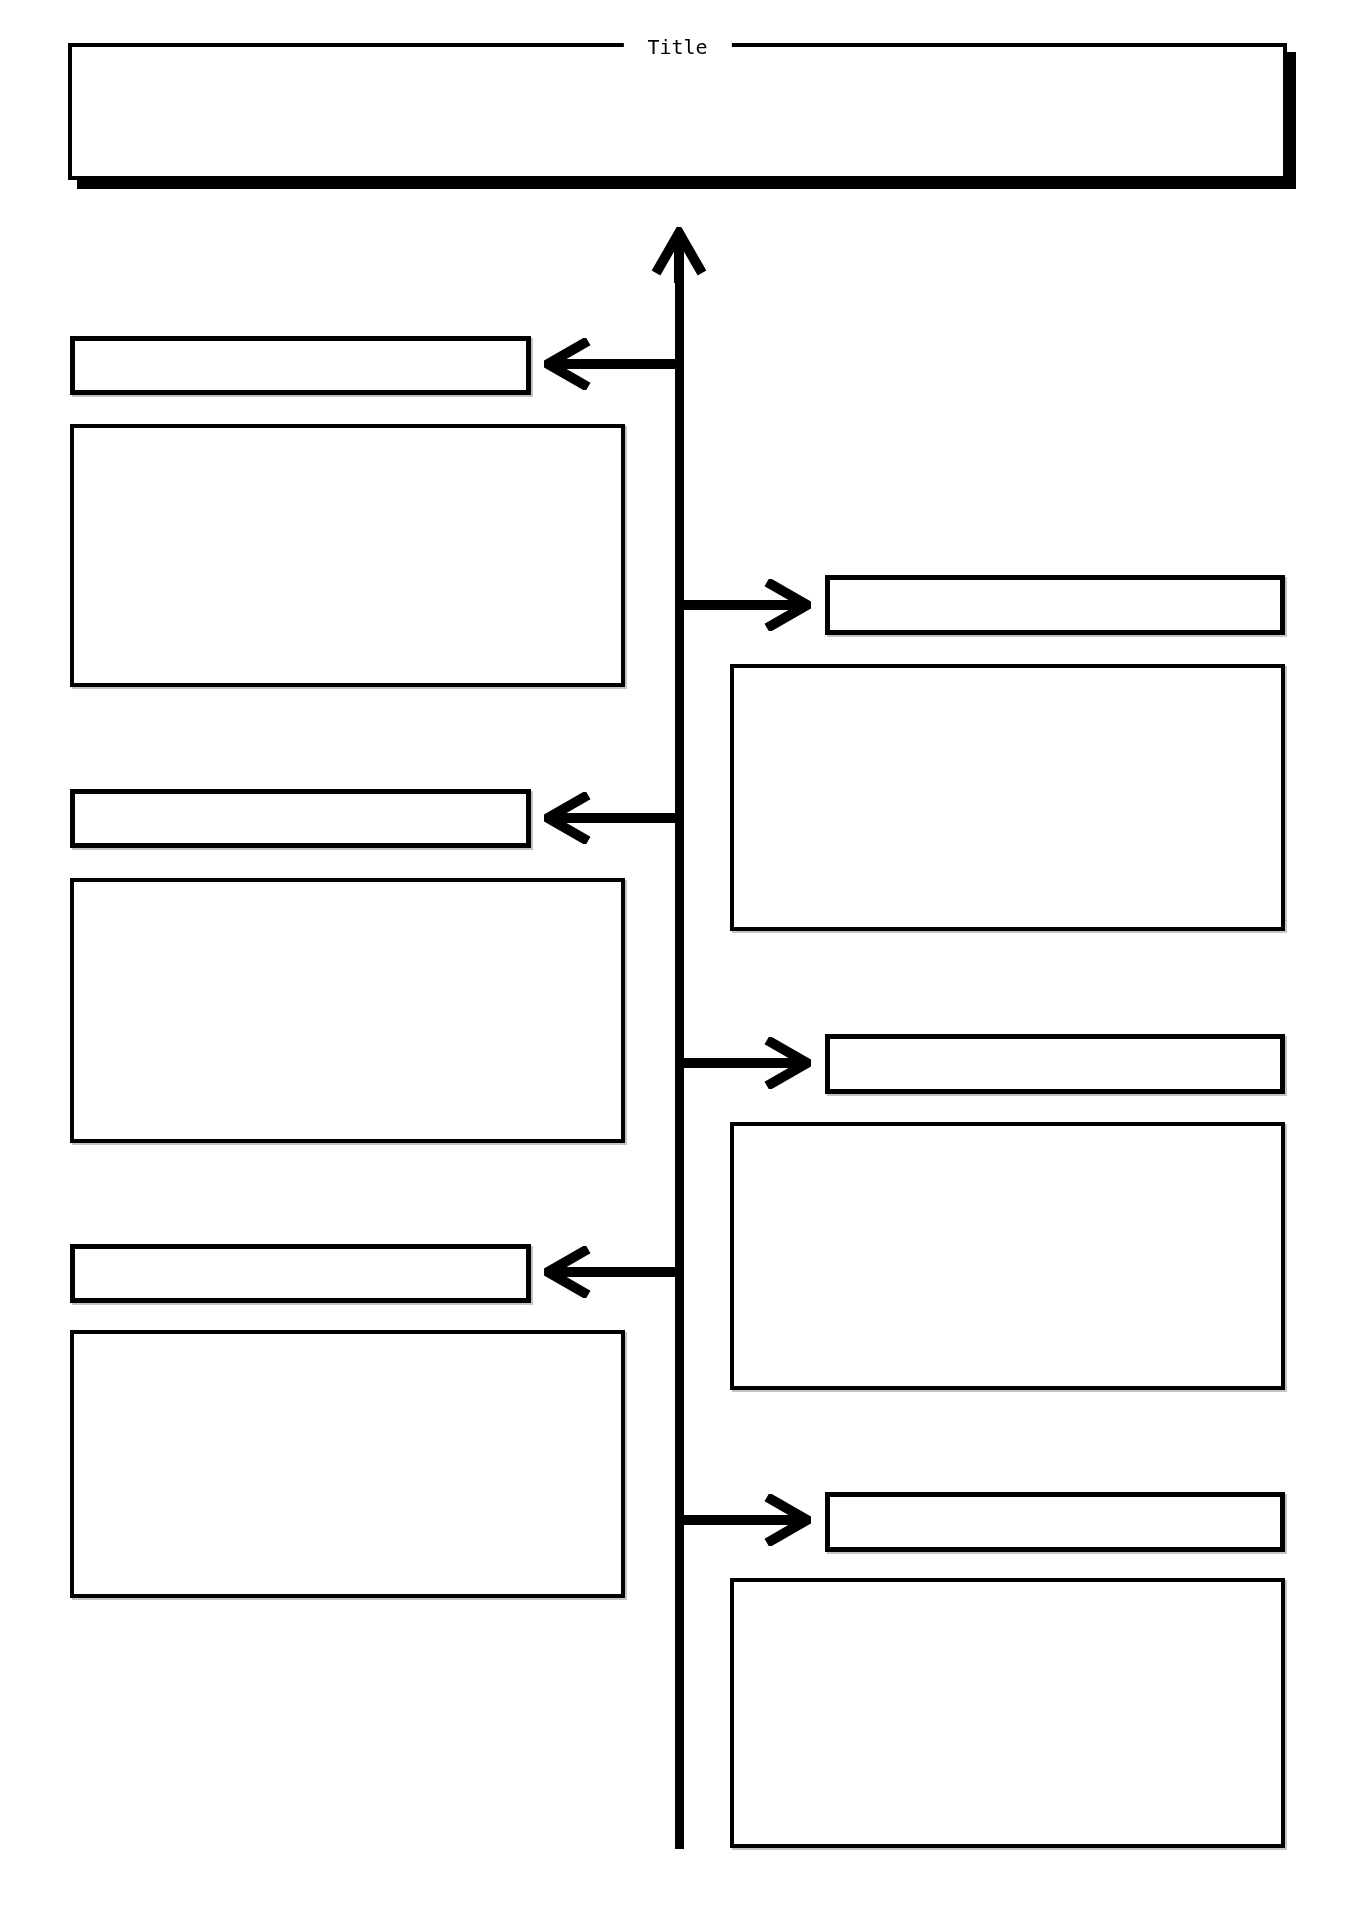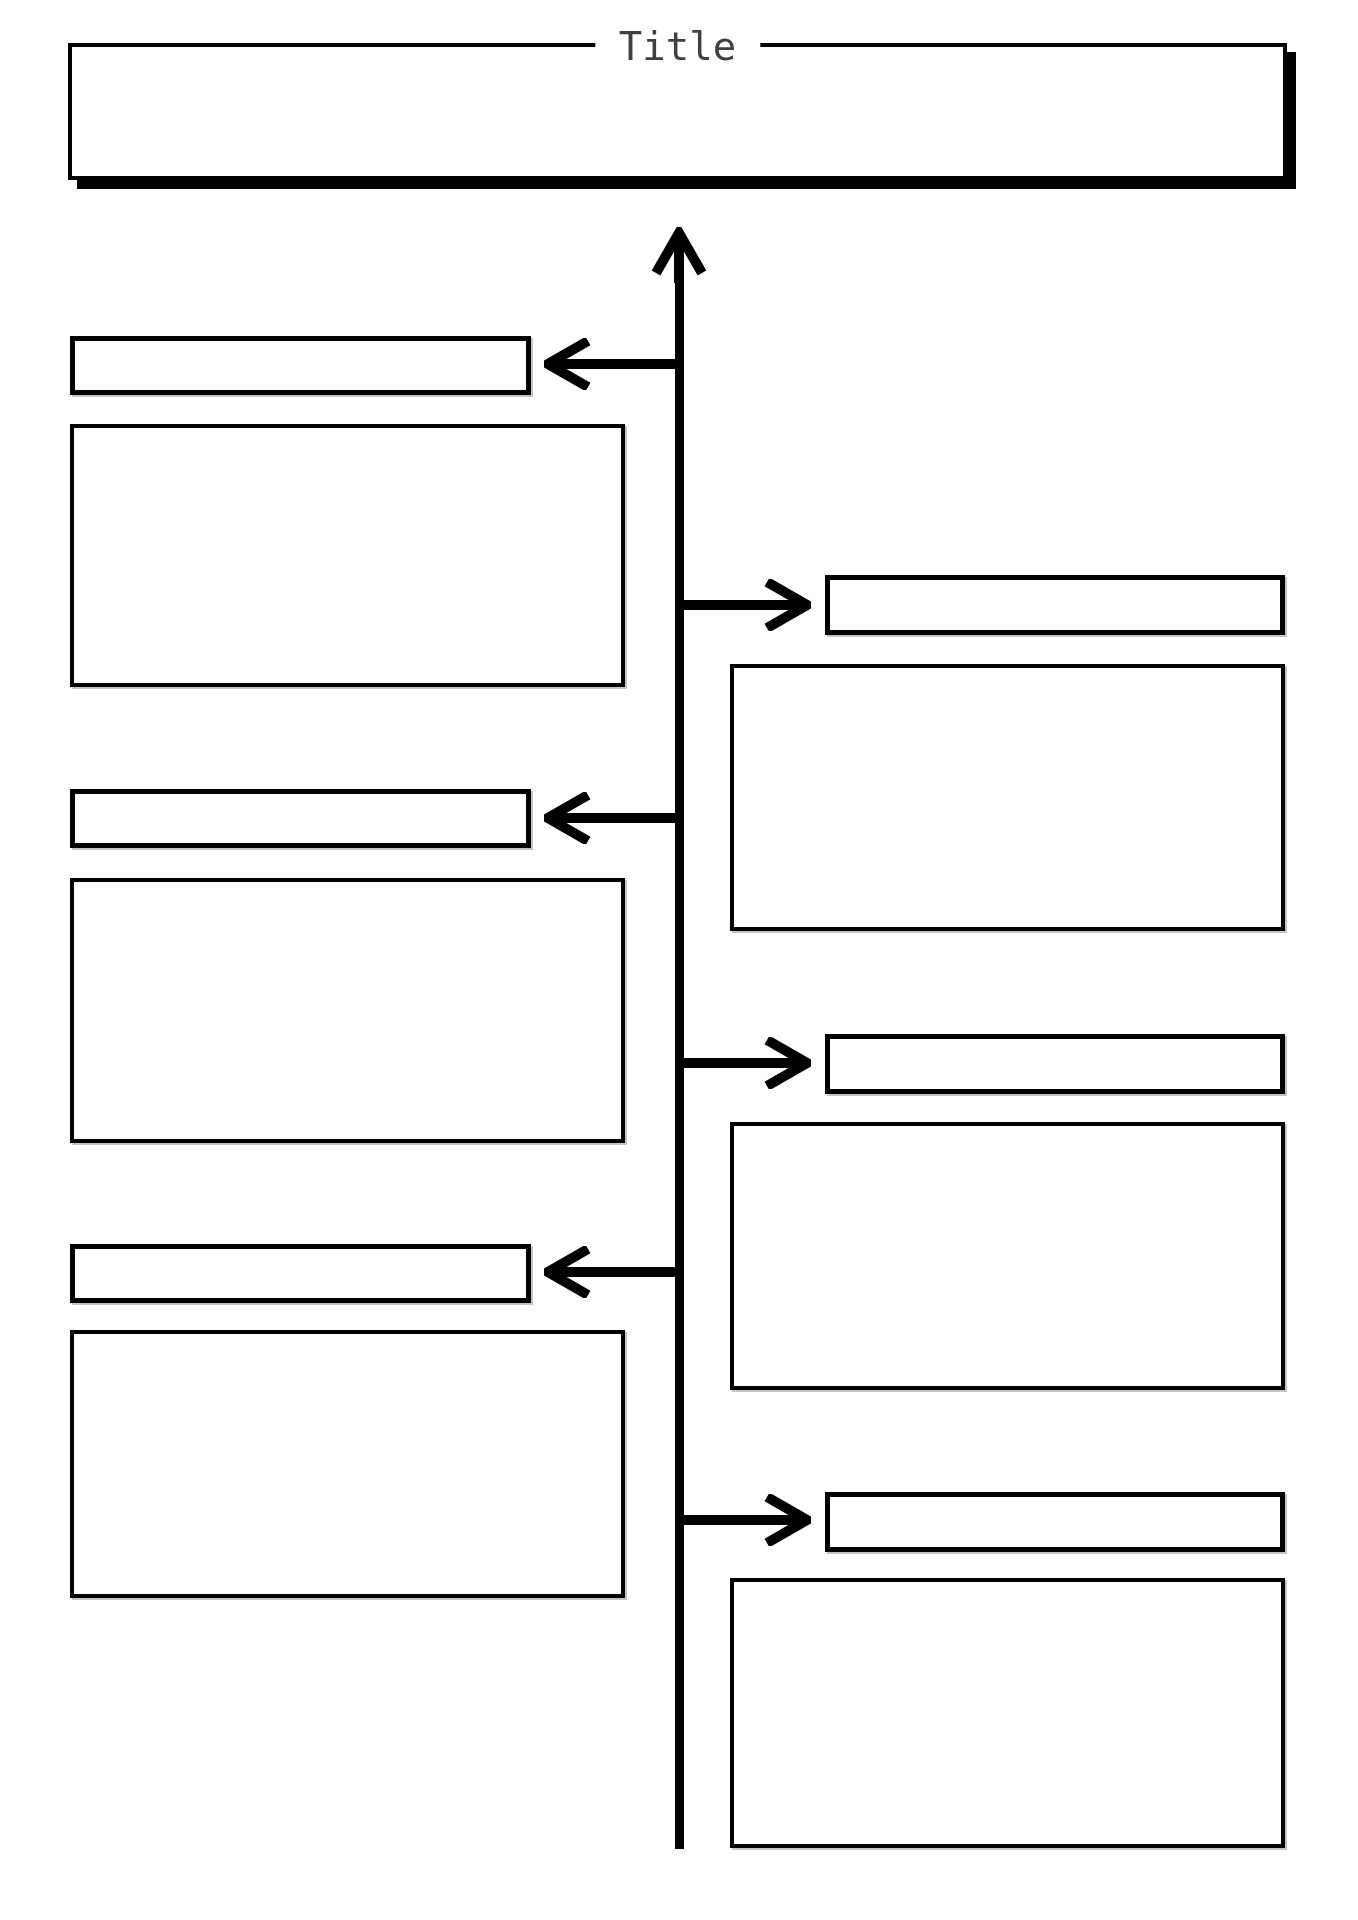--- a/index.html
+++ b/index.html
@@ -30,24 +30,24 @@
     border-width: 4px;
     box-shadow: 9px 9px 0 #000000;
   }
   .title-legend {
     position: absolute;
     top: -18px;
     left: 50%;
     transform: translateX(-50%);
     background: #ffffff;
     padding: 0 24px;
-    font-size: 39px;
+    font-size: 20px;
     line-height: 36px;
     white-space: nowrap;
-    color: #404040;
+    color: #000000;
   }
   .timeline-shaft {
     position: absolute;
     left: 675px; top: 244px;
     width: 9px; height: 1605px;
     background: #000000;
   }
   .arrow-svg { position: absolute; display: block; }
   .fill-area {
     position: absolute;

